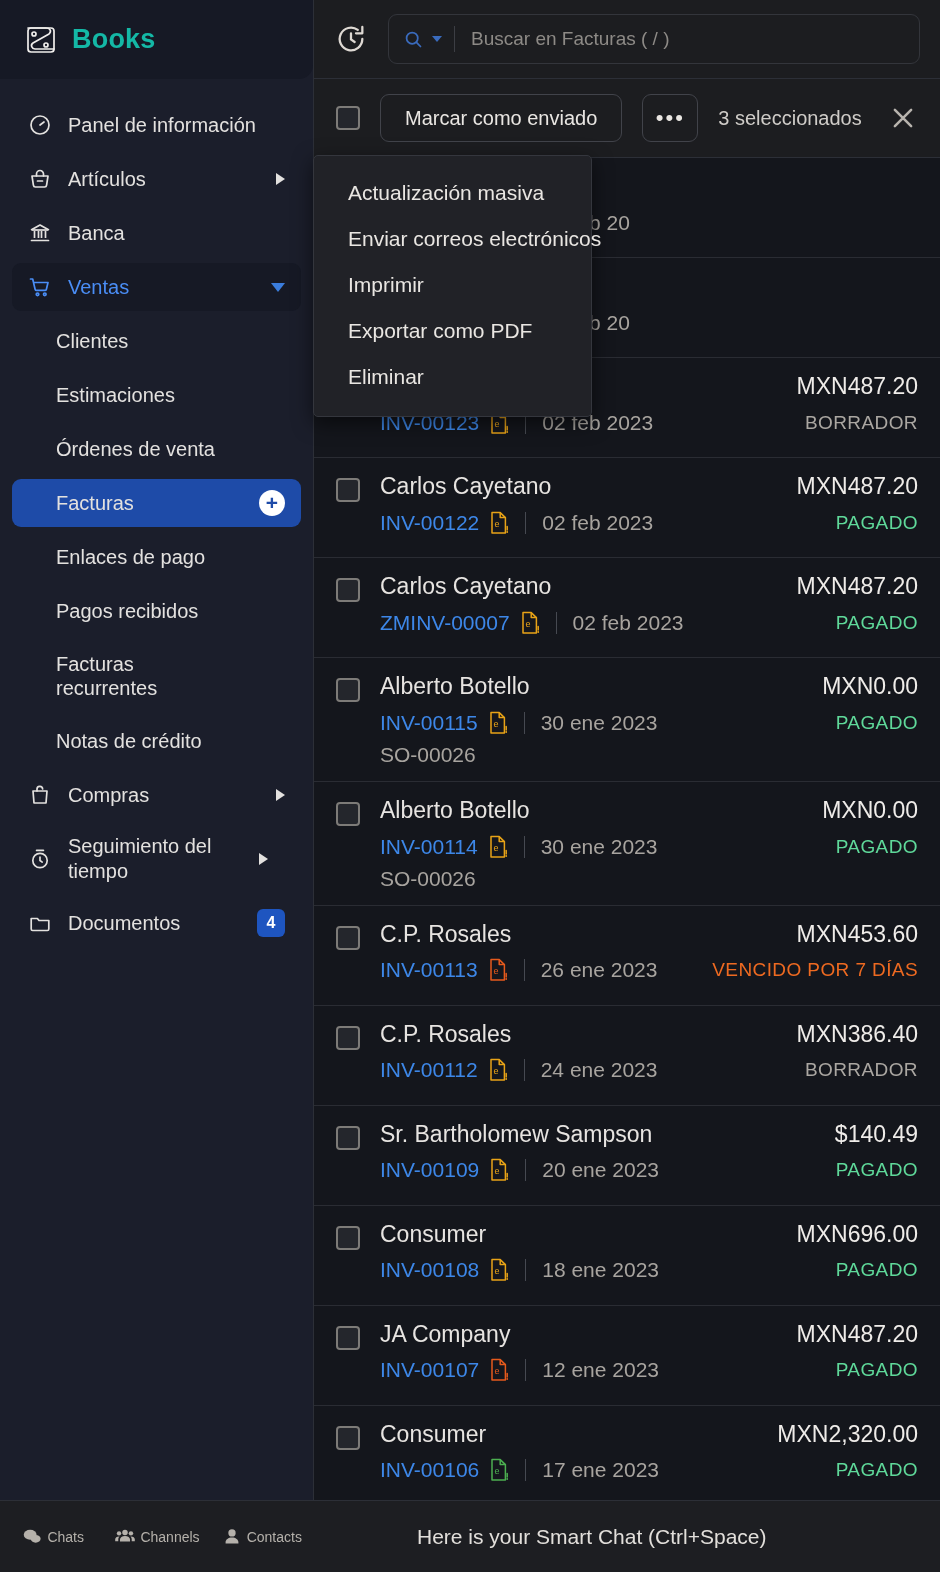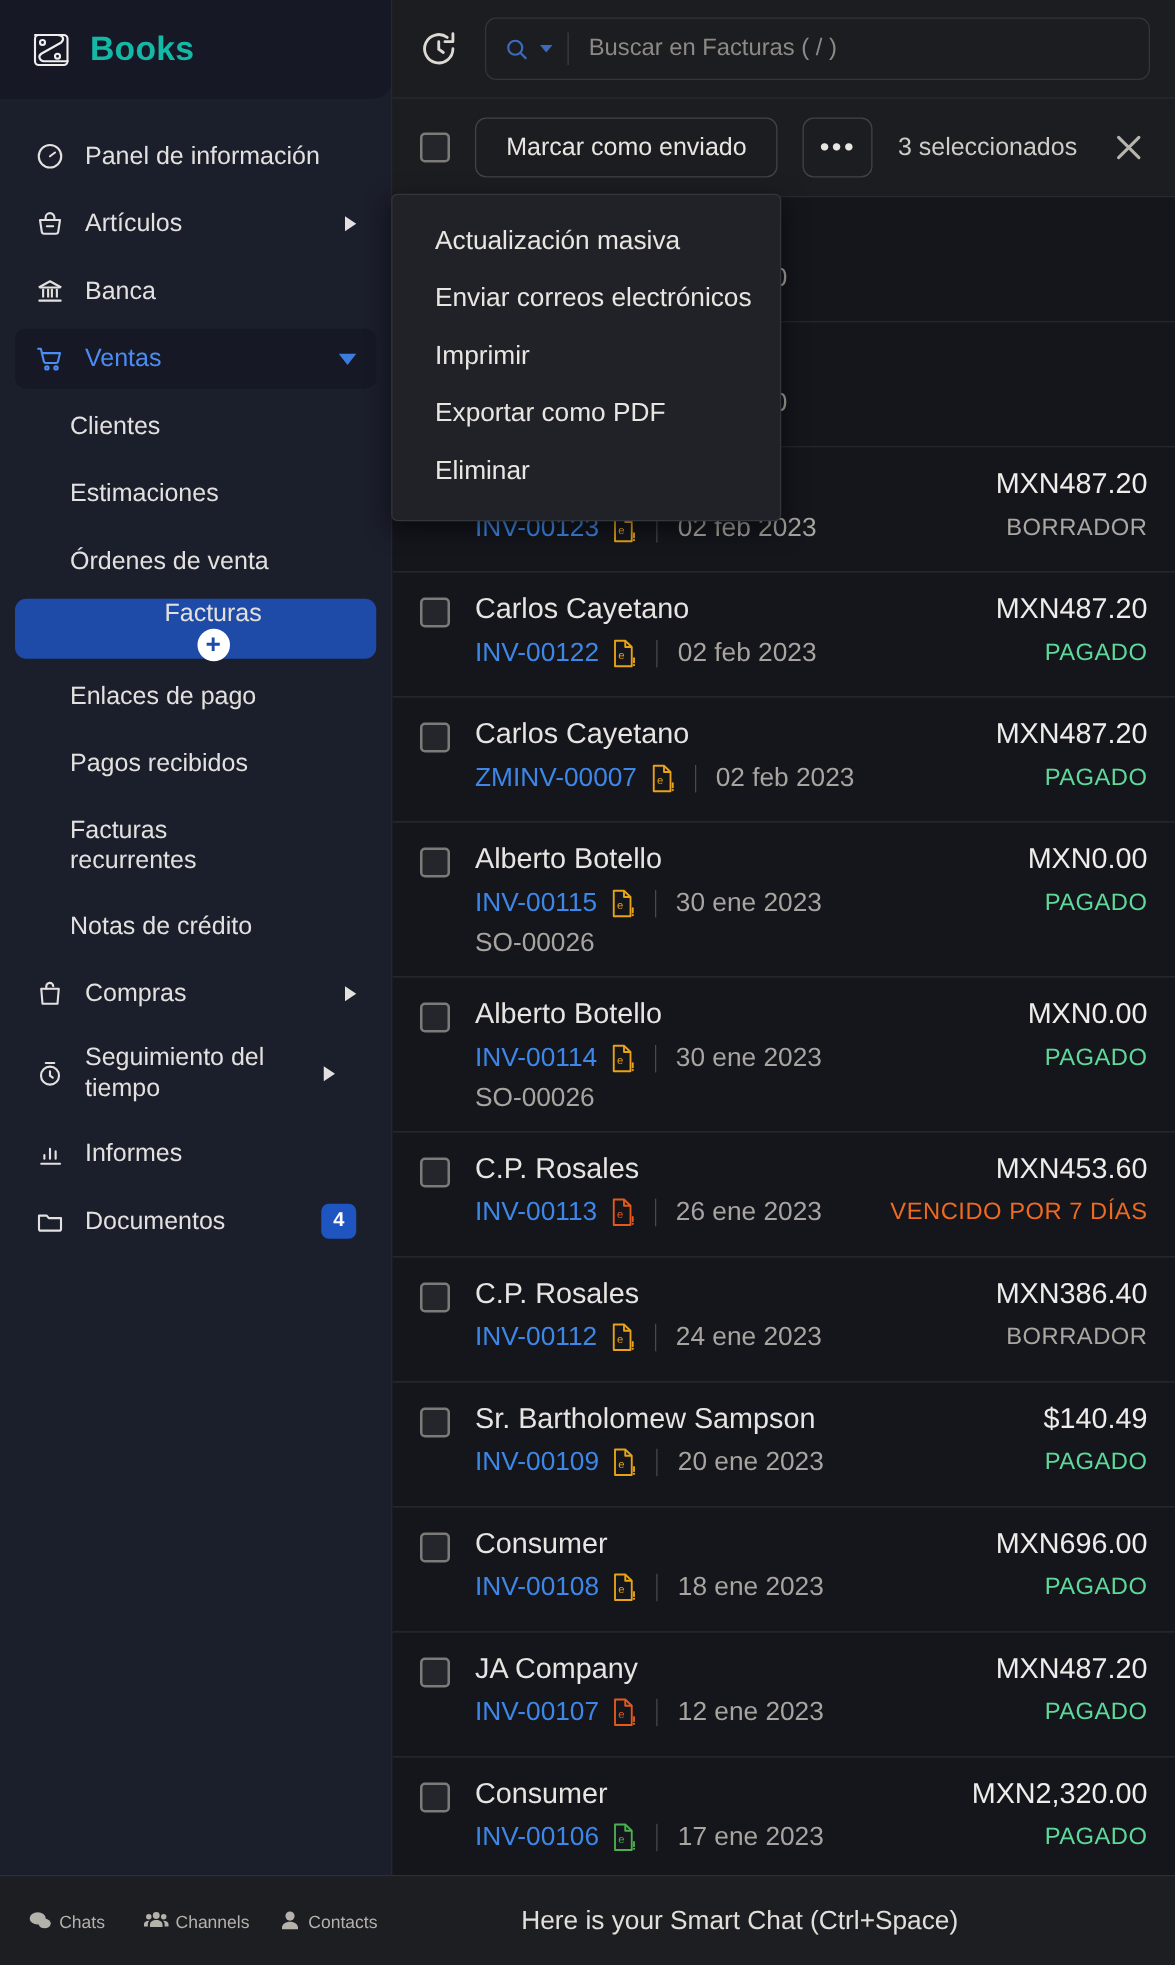--- a/index.html
+++ b/index.html
@@ -56,21 +56,21 @@
     border-left: 7px solid transparent;
     border-right: 7px solid transparent;
     flex: 0 0 auto;
   }
   .sub-item {
     display: flex; align-items: center;
     height: 48px; margin: 6px 12px; padding: 0 16px 0 44px;
     border-radius: 9px; color: #e3e1df; font-size: 20px;
     cursor: pointer;
   }
-  .sub-item.active { background: #1e4ba8; flex-direction: column; }
+  .sub-item.active { background: #1e4ba8; }
   .sub-item .lbl { flex: 1 1 auto; line-height: 1.2; }
   .sub-item.two-line { height: 70px; }
   .plus-btn {
     width: 26px; height: 26px; border-radius: 50%;
     background: #fff; color: #1e4ba8;
     display: flex; align-items: center; justify-content: center;
     font-size: 21px; font-weight: 700; line-height: 1; flex: 0 0 26px;
     padding-bottom: 2px;
   }
   .badge-count {
@@ -176,21 +176,21 @@
   .status { font-size: 19px; white-space: nowrap; letter-spacing: .4px; }
   .status.paid { color: #5fd99a; }
   .status.draft { color: #aba7a2; }
   .status.overdue { color: #ee6a21; }
   .so-ref { color: #a8a49f; font-size: 21px; margin-top: 8px; }
 
   
   .dropdown {
     position: absolute;
     left: 313px; top: 155px;
-    width: 312px;
+    width: 279px;
     background: #212227;
     border: 1px solid #34363d;
     border-radius: 5px;
     padding: 14px 0 16px 0;
     z-index: 50;
     box-shadow: 0 6px 20px rgba(0,0,0,.55);
   }
   .menu-item {
     padding: 11px 34px; color: #e9e6e2; font-size: 21px; cursor: pointer;
     white-space: nowrap;
@@ -333,29 +333,20 @@
             <circle cx="12" cy="13.5" r="7.2"></circle>
               <path d="M12 10v3.5l2.2 1.6" stroke-linecap="round"></path>
             <path d="M8.6 3.4h6.8" stroke-linecap="round"></path>
           </svg>
         </span>
         <span class="lbl" style="max-width:175px">Seguimiento del tiempo</span>
         <span class="caret-right"></span>
       </div>
 
 
-      <div class="nav-item">
-        <span class="ic">
-          <svg viewBox="0 0 24 24" width="24" height="24" fill="none" stroke="#e3e1df" stroke-width="1.7">
-            <path d="M5 20h15" stroke-linecap="round"></path>
-            <path d="M7.5 16v-3M12 16V8M16.5 16v-6" stroke-linecap="round"></path>
-          </svg>
-        </span>
-        <span class="lbl">Informes</span>
-      </div>
 
       <div class="nav-item">
         <span class="ic">
           <svg viewBox="0 0 24 24" width="24" height="24" fill="none" stroke="#e3e1df" stroke-width="1.7">
             <path d="M3.2 7.5h6.2l1.6 2h9.8v8.6a1.4 1.4 0 01-1.4 1.4H4.6a1.4 1.4 0 01-1.4-1.4V7.5z" stroke-linejoin="round"></path>
           </svg>
         </span>
         <span class="lbl">Documentos</span>
         <span class="badge-count">4</span>
       </div>

